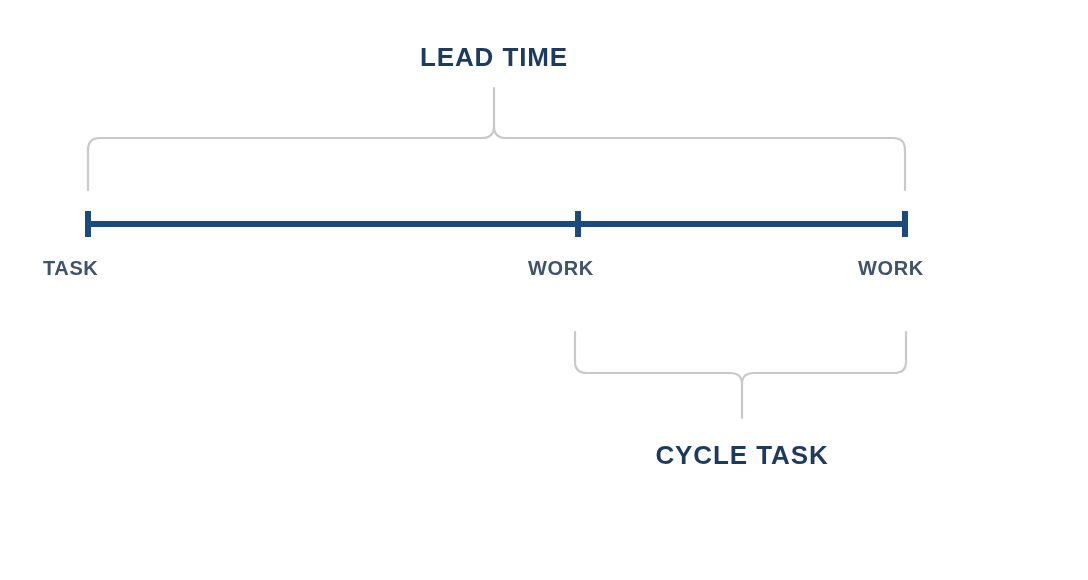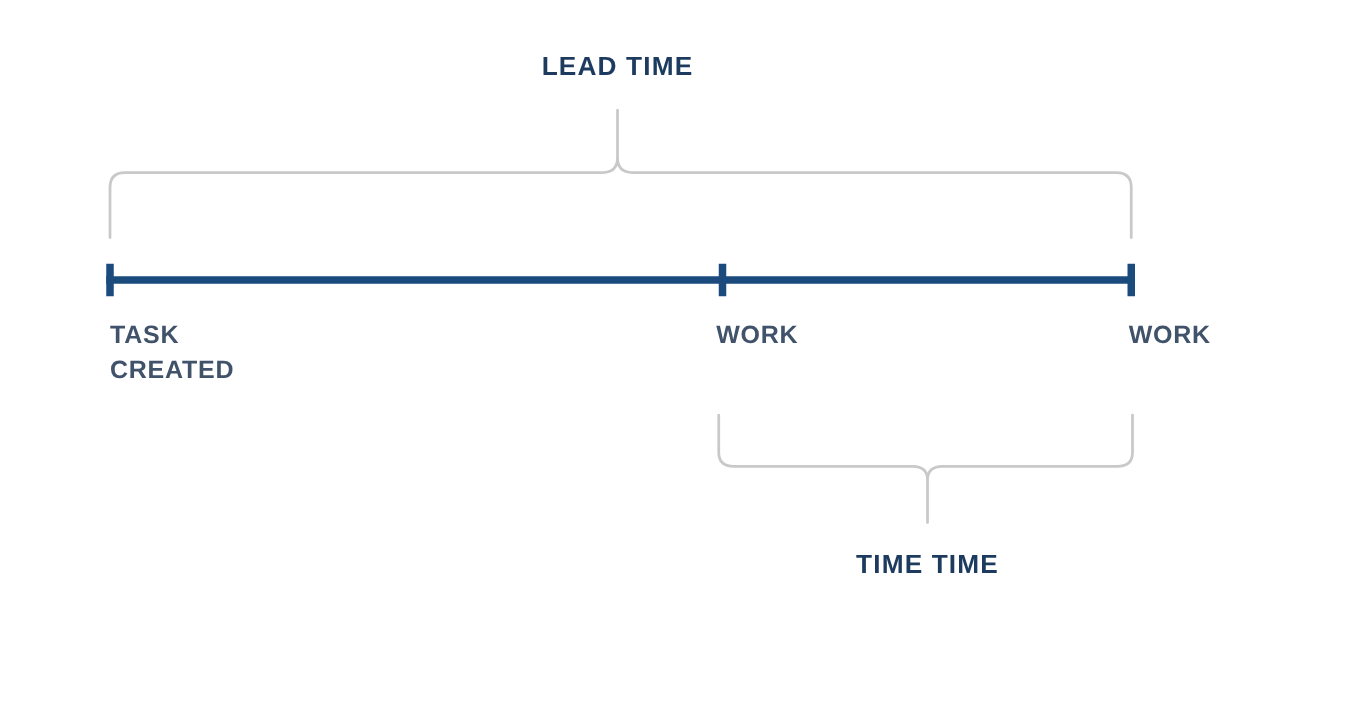--- a/index.html
+++ b/index.html
@@ -40,40 +40,39 @@
     stroke-linecap: butt;
   }
   .axis-tick {
     stroke: #1b4a7c;
     stroke-width: 6;
     stroke-linecap: butt;
   }
 
   .phase-title {
     position: absolute;
-    font-size: 21px;
+    font-size: 26px;
     font-weight: bold;
     letter-spacing: 0.9px;
     color: #1d3a5f;
     white-space: nowrap;
     text-align: left;
     transform: translateX(-50%);
   }
   #lead-time-title { left: 494px; top: 42px; }
   #cycle-time-title { left: 742px; top: 440px; }
 
   .milestone-label {
     position: absolute;
     font-size: 20px;
     font-weight: bold;
     letter-spacing: 0.6px;
     line-height: 1.38;
     color: #41536a;
     white-space: nowrap;
-    margin-left: 45px;
   }
   .milestone-label .line { display: block; }
 
   #label-task-created   { left: 43px;  top: 255px; }
   #label-work-started   { left: 528px; top: 255px; }
   #label-work-completed { left: 858px; top: 255px; }
 </style>
 </head>
 <body>
 
@@ -107,25 +106,24 @@
 
     <line class="axis-line" x1="85" y1="224" x2="908" y2="224"></line>
 
     <line class="axis-tick" x1="88" y1="211" x2="88" y2="237"></line>
     <line class="axis-tick" x1="578" y1="211" x2="578" y2="237"></line>
     <line class="axis-tick" x1="905" y1="211" x2="905" y2="237"></line>
   </svg>
 
   <div class="phase-title" id="lead-time-title">LEAD TIME</div>
 
-  <div class="phase-title" id="cycle-time-title">TIME TIME</div>
+  <div class="phase-title" id="cycle-time-title">CYCLE TASK</div>
 
   <div class="milestone-label" id="label-task-created">
     <span class="line">TASK</span>
-    <span class="line">CREATED</span>
   </div>
 
   <div class="milestone-label" id="label-work-started">
     <span class="line">WORK</span>
   </div>
 
   <div class="milestone-label" id="label-work-completed">
     <span class="line">WORK</span>
   </div>
 

